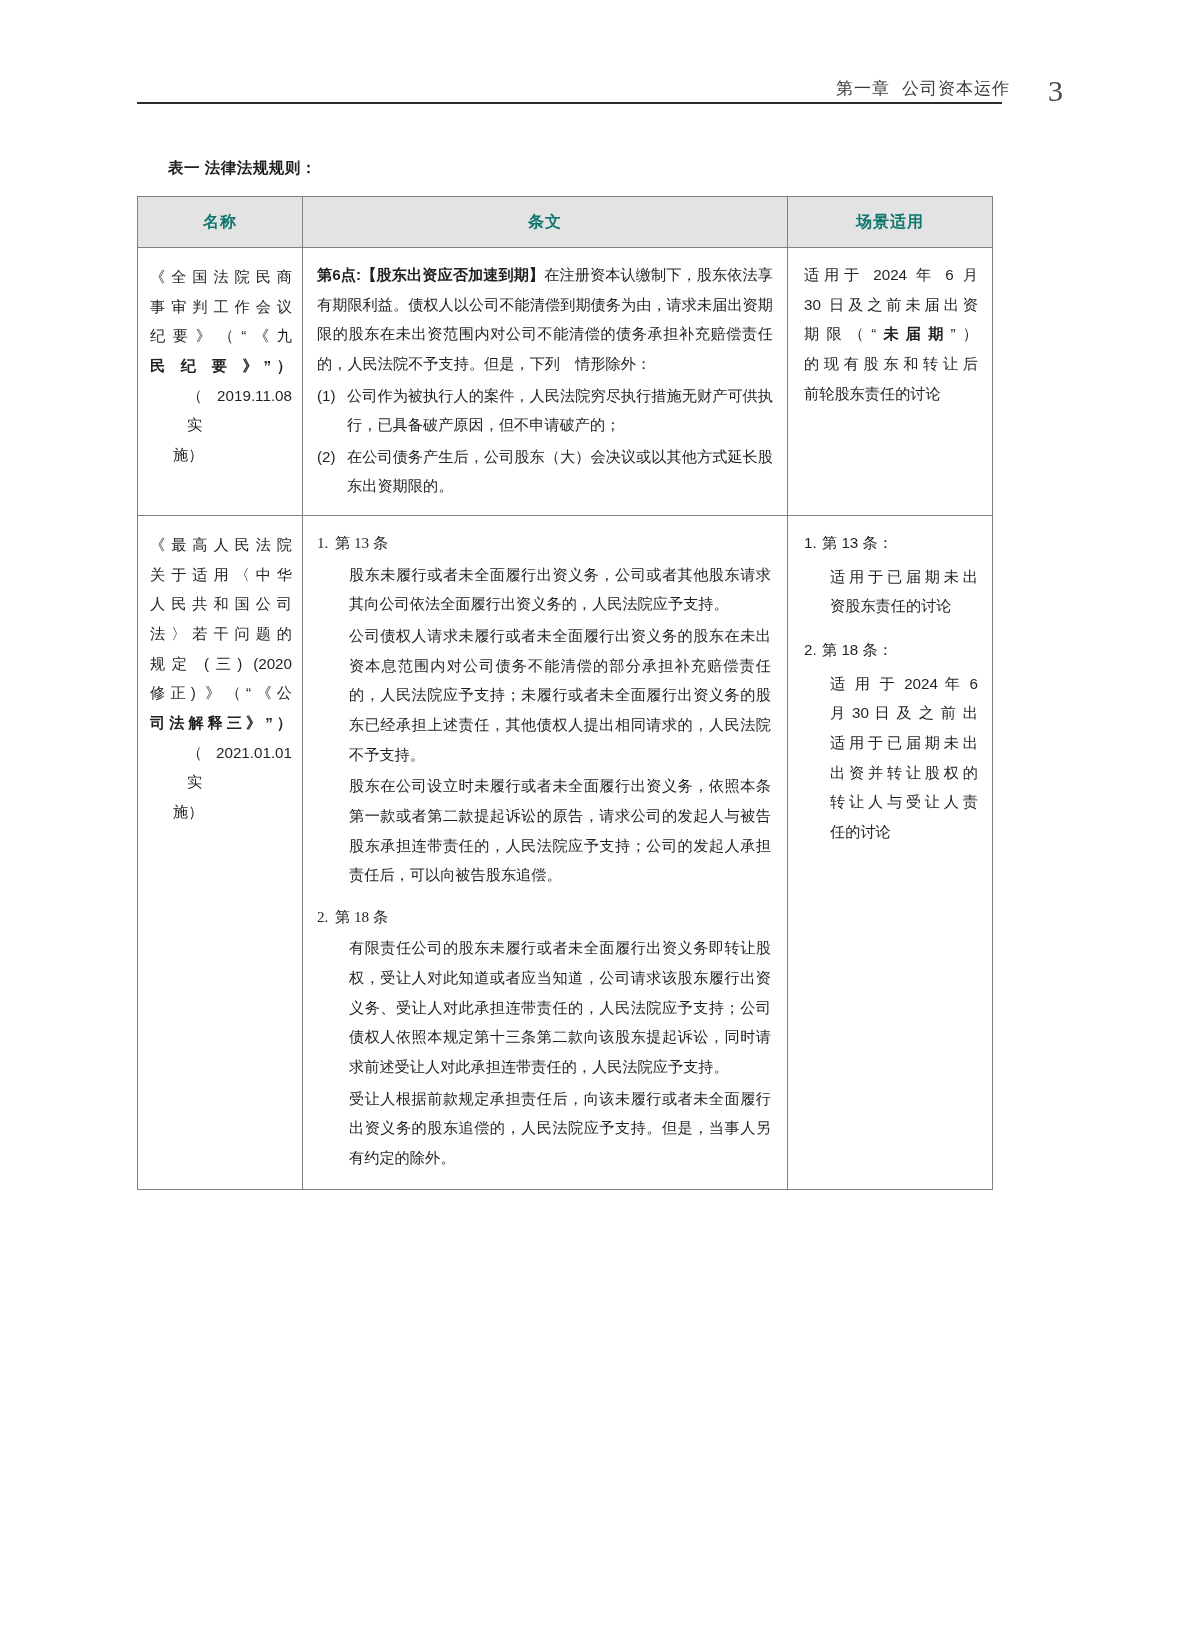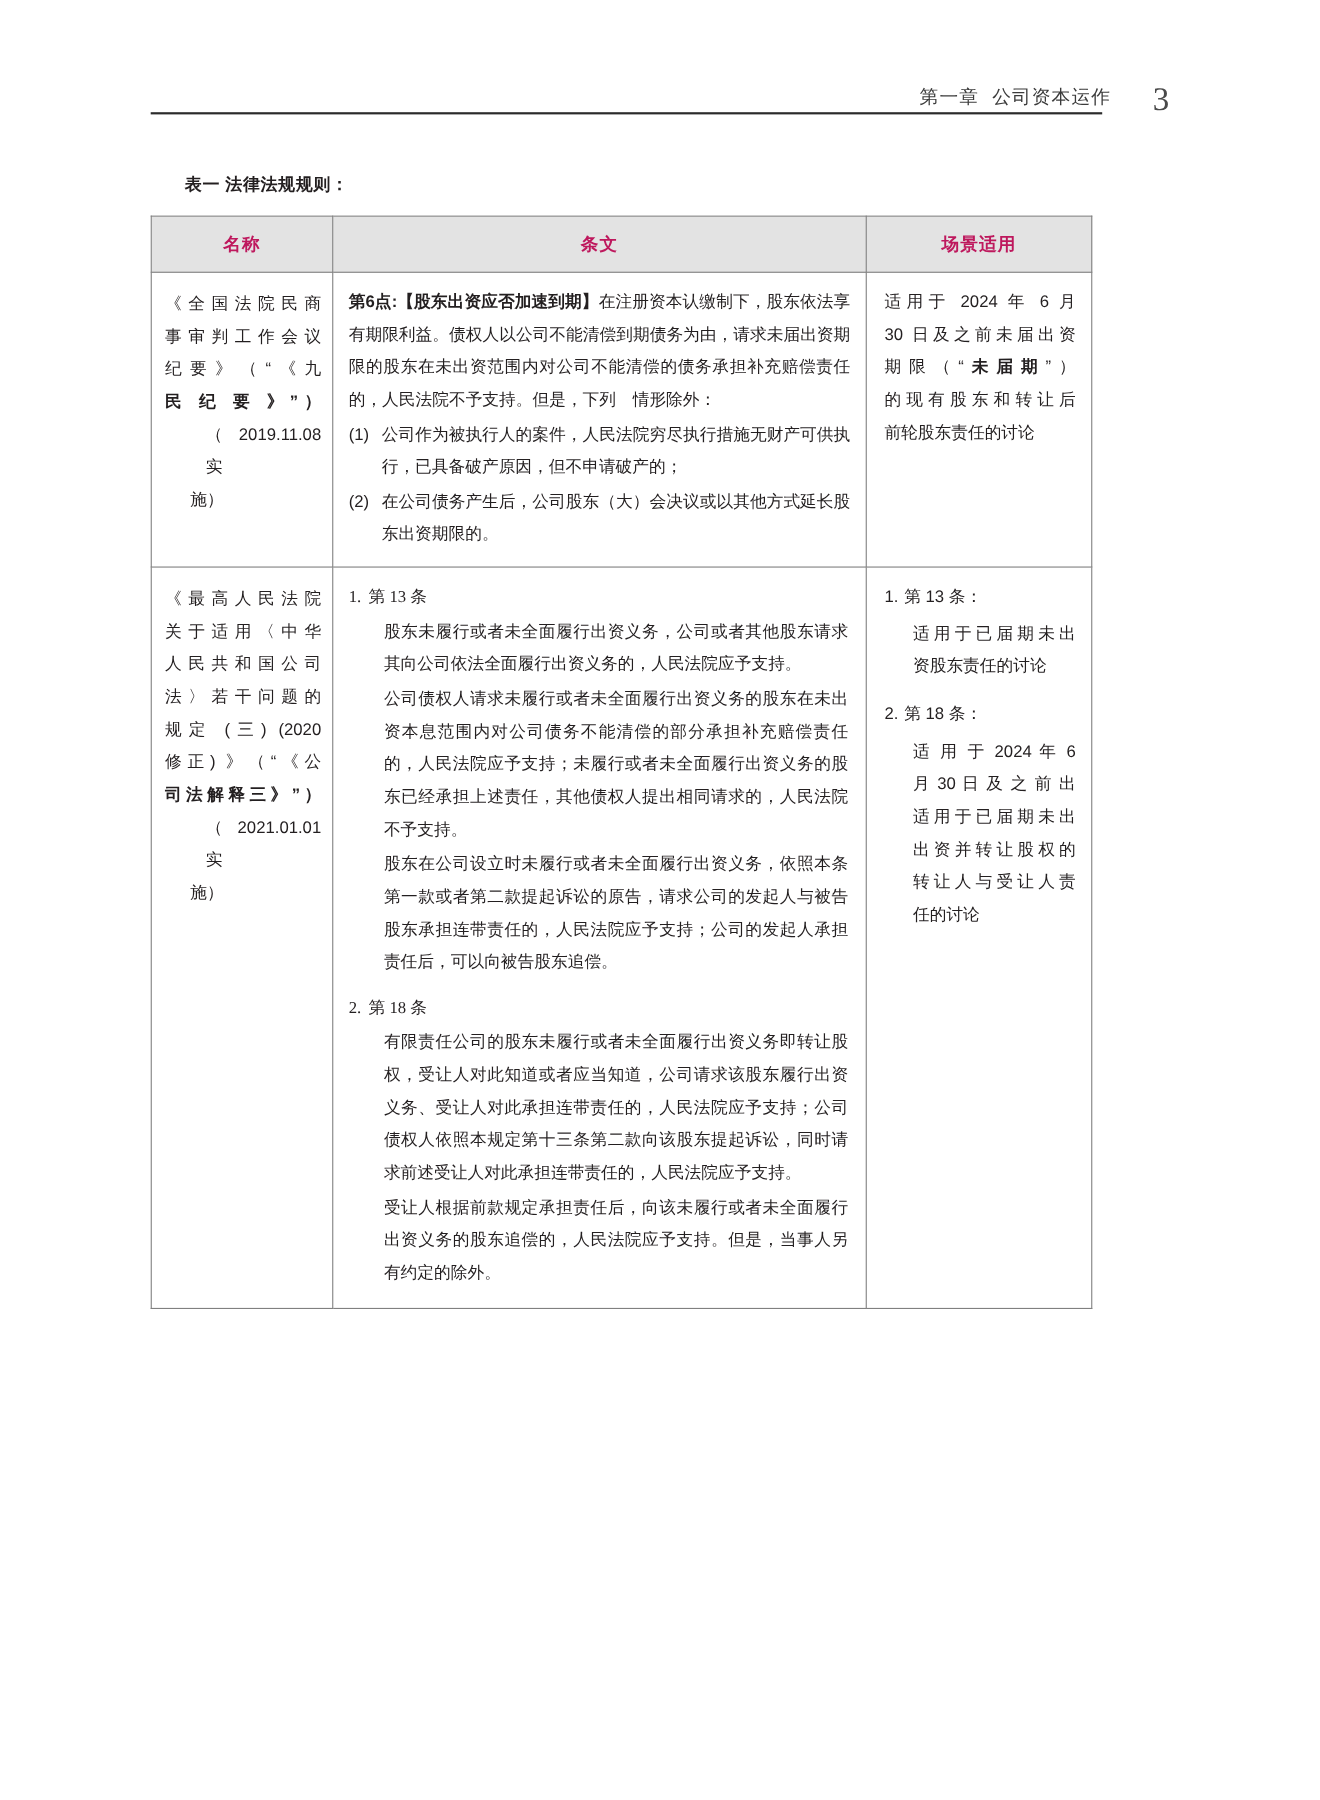--- a/index.html
+++ b/index.html
@@ -80,21 +80,21 @@
     padding: 0;
   }
   .law-table thead th {
     background: #e3e3e3;
     height: 50px;
     vertical-align: middle;
     text-align: center;
     font-family: "Liberation Sans", "DejaVu Sans", sans-serif;
     font-weight: bold;
     font-size: 16px;
-    color: #be185d;
+    color: #0f766e;
     letter-spacing: 1px;
   }
   col.c-name { width: 165px; }
   col.c-text { width: 485px; }
   col.c-scene { width: 205px; }
 
   
   .cell {
     padding: 12px 14px 14px 14px;
     font-size: 15.2px;

